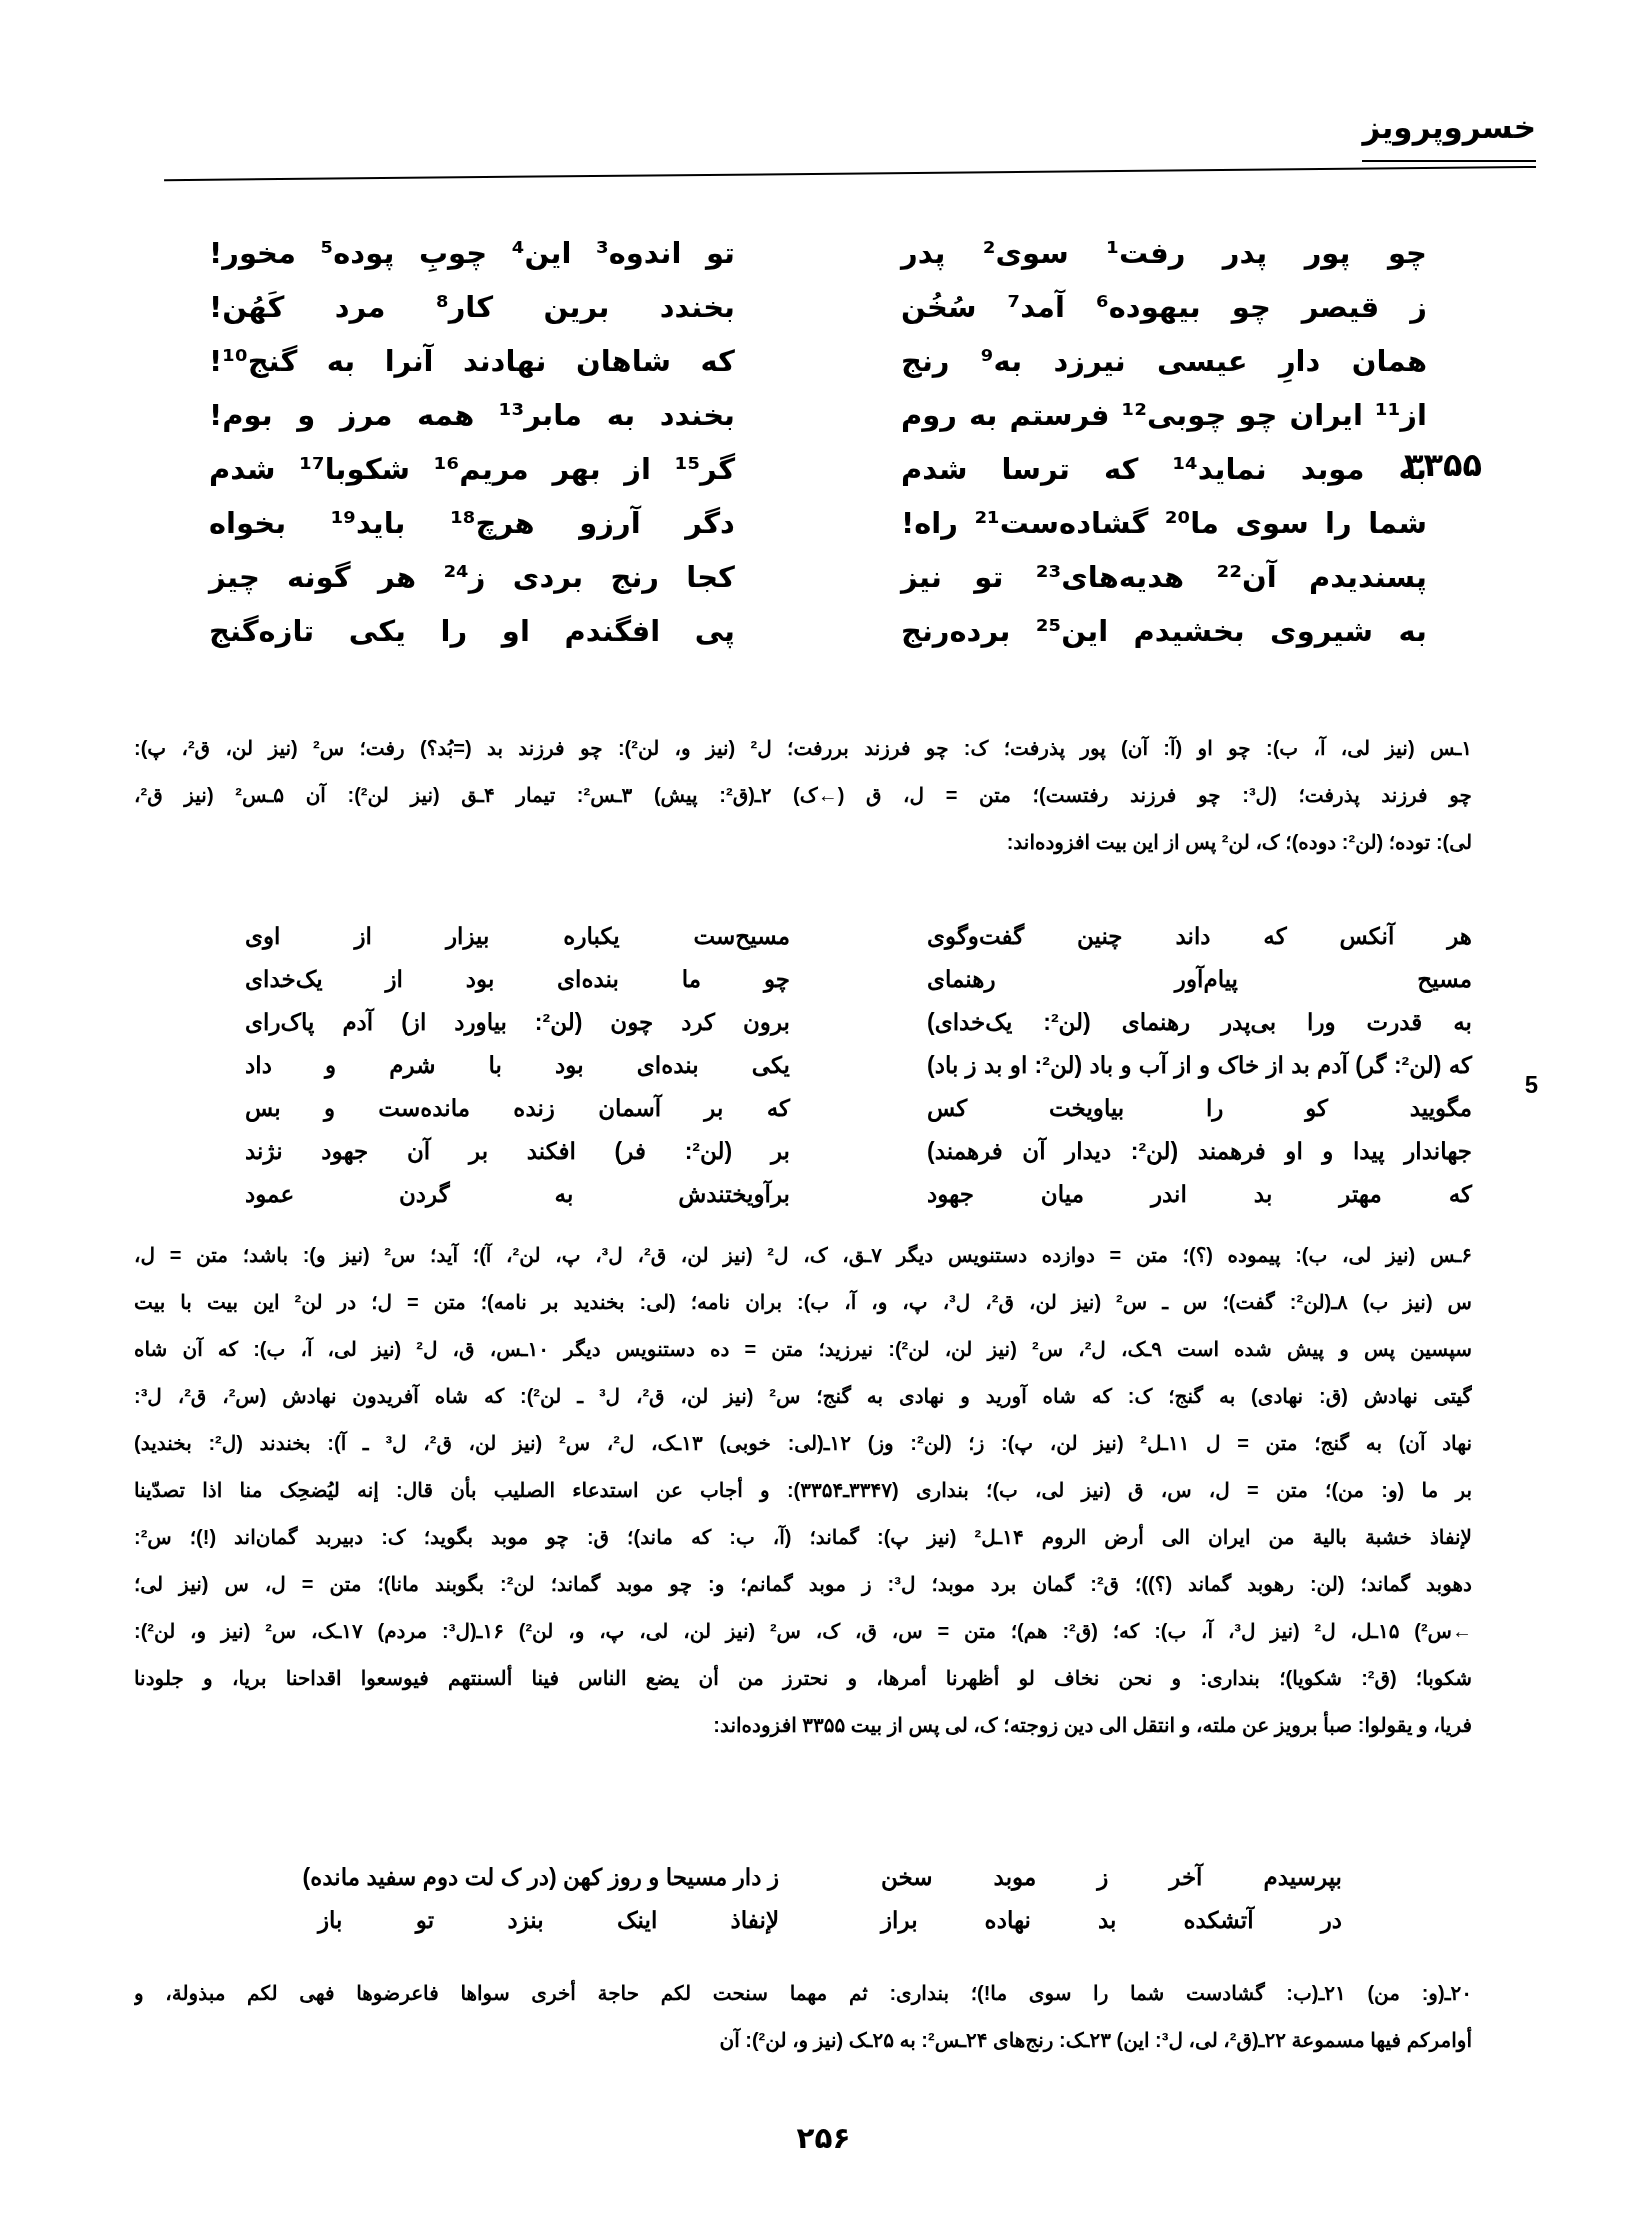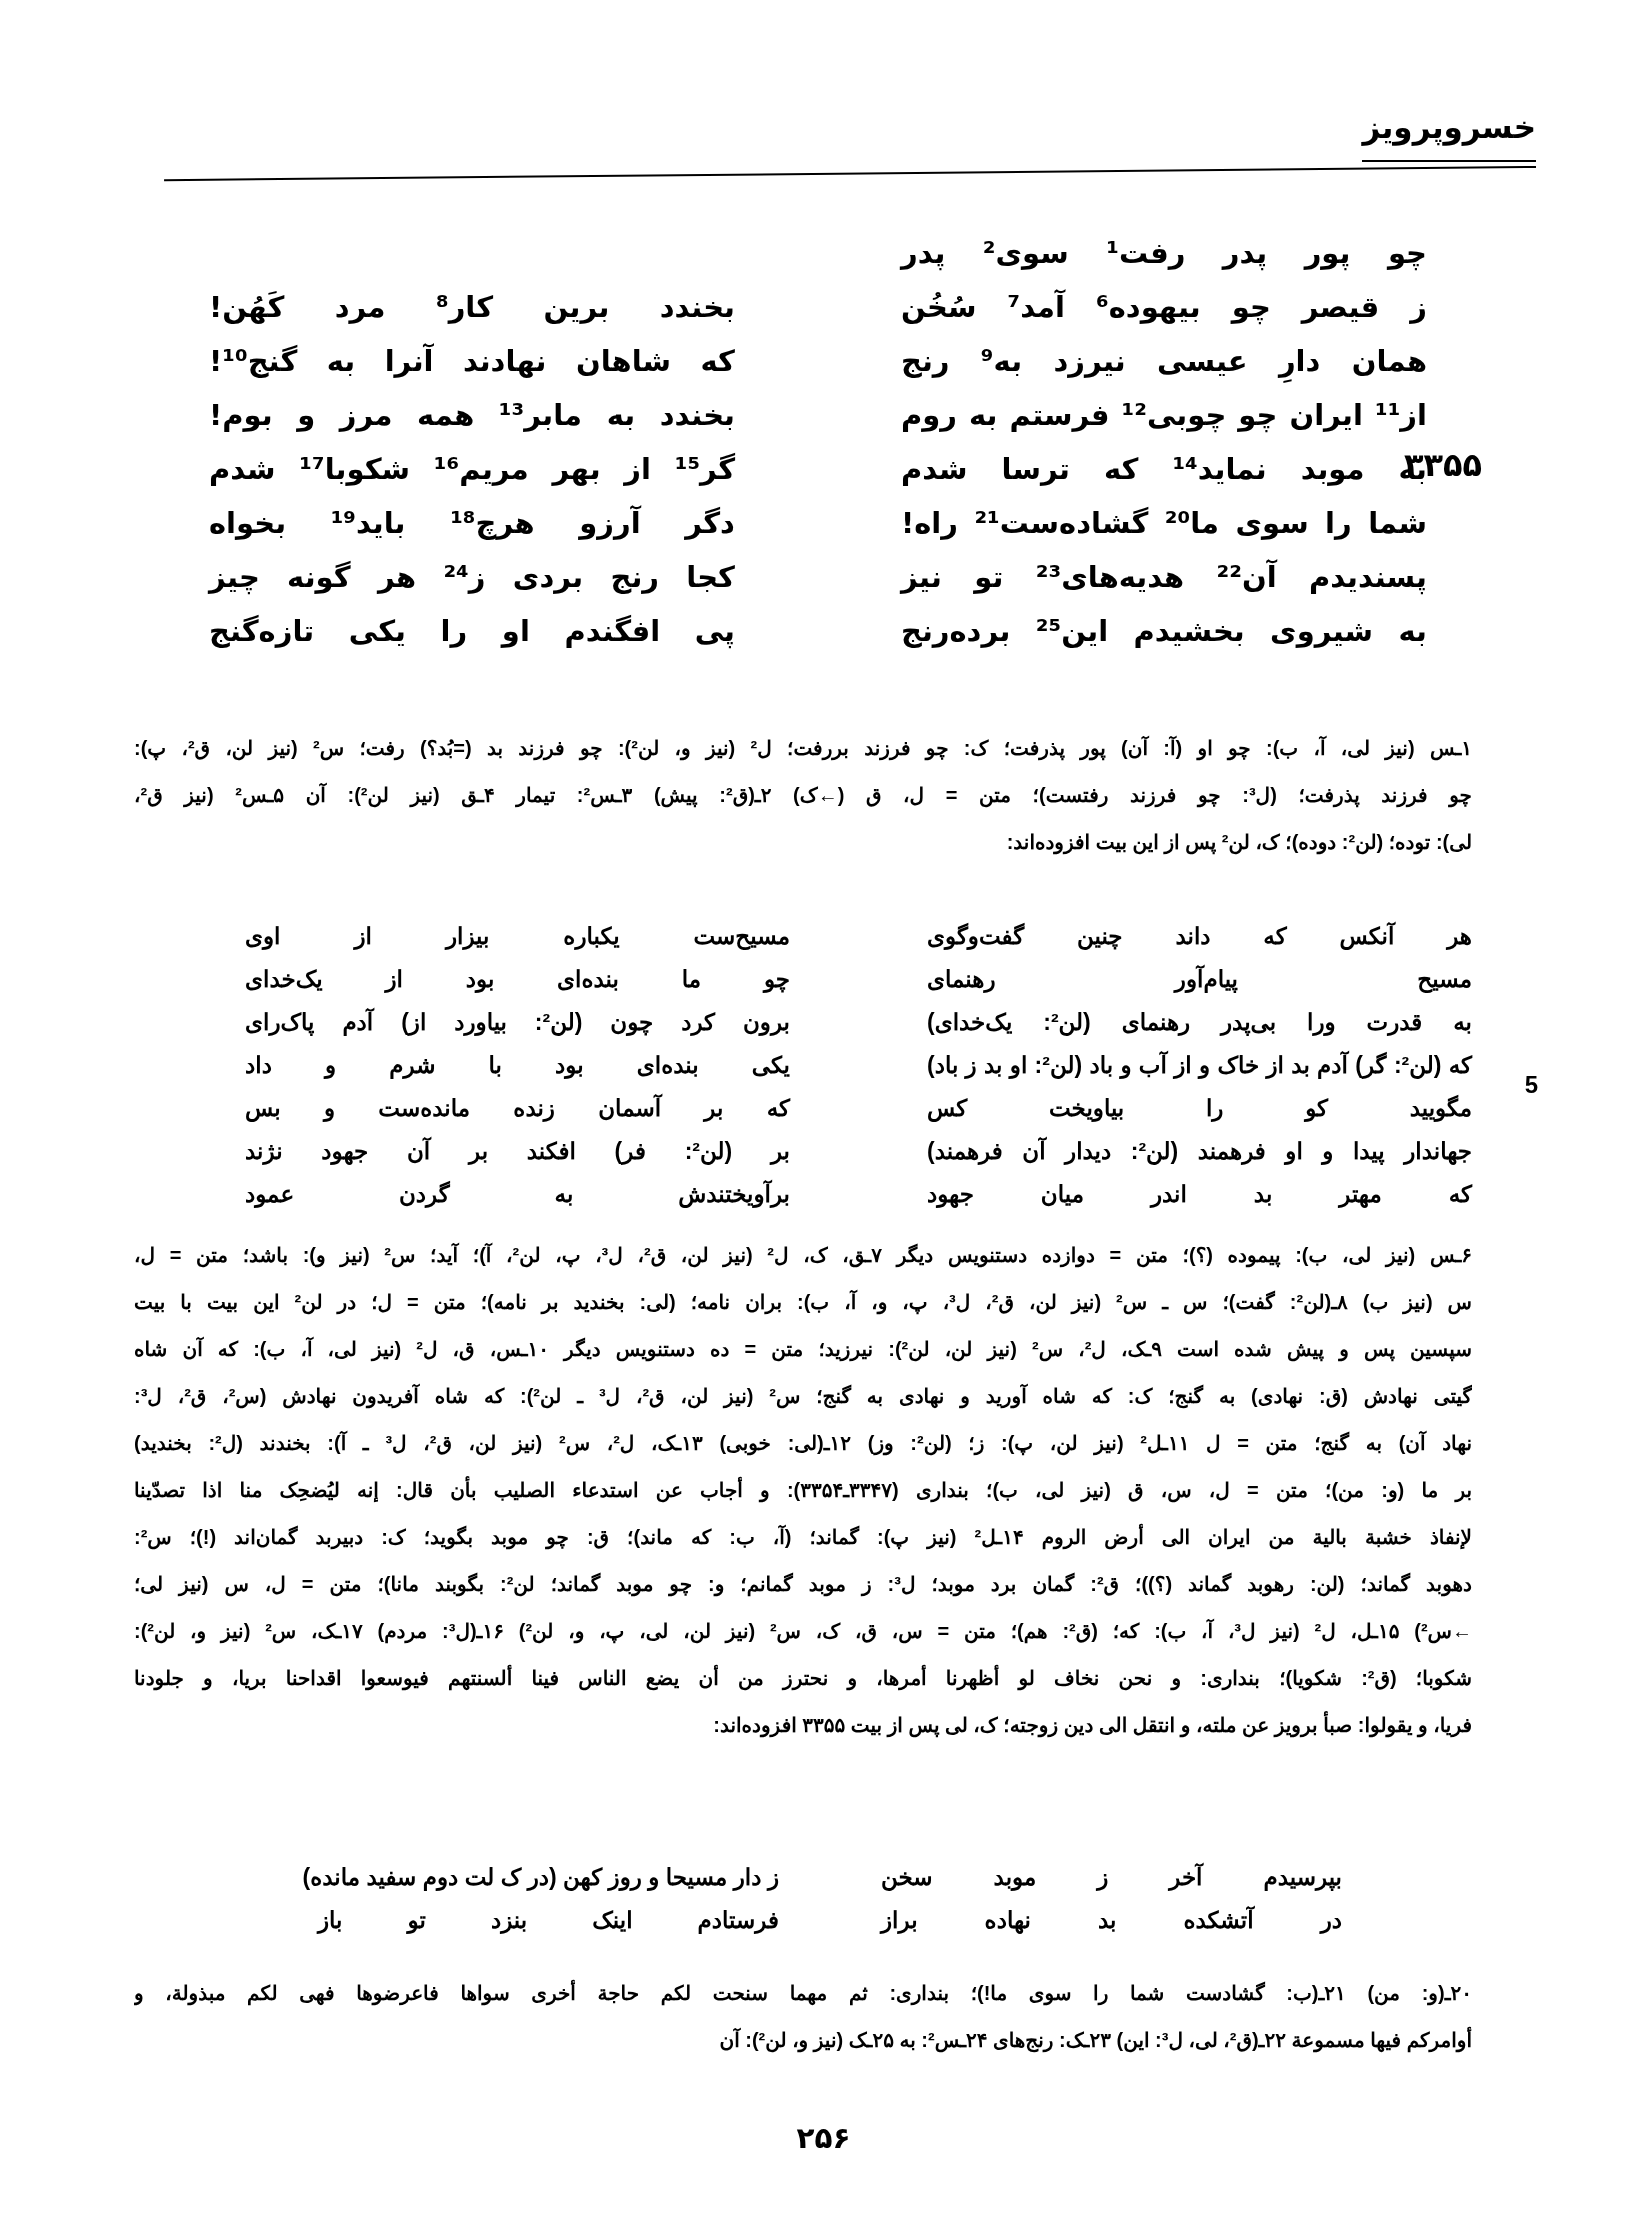--- a/index.html
+++ b/index.html
@@ -135,20 +135,21 @@
 <body>
 
 <div class="page">
 
   <div class="running-head">خسروپرویز</div>
   <div class="head-rule"></div>
 
   <div class="main-verses" id="main-verses">
       <div class="verse" style="position: relative;">
         <div class="hemistich">چو پور پدر رفت¹ سوی² پدر</div>
+        <div class="hemistich">تو اندوه³ این⁴ چوبِ پوده⁵ مخور!</div>
       </div>
       <div class="verse" style="position: relative;">
         <div class="hemistich">ز قیصر چو بیهوده⁶ آمد⁷ سُخُن</div>
         <div class="hemistich">بخندد برین کار⁸ مرد کَهُن!</div>
       </div>
       <div class="verse" style="position: relative;">
         <div class="hemistich">همان دارِ عیسی نیرزد به⁹ رنج</div>
         <div class="hemistich">که شاهان نهادند آنرا به گنج¹⁰!</div>
       </div>
       <div class="verse" style="position: relative;">
@@ -226,21 +227,21 @@
       <div class="footnote-line last">فریا، و یقولوا: صبأ برویز عن ملته، و انتقل الی دین زوجته؛ ک، لی پس از بیت ۳۳۵۵ افزوده‌اند:</div>
     </div>
 
   <div class="variant-verses vv-2" id="vv2">
       <div class="vverse" style="position: relative;">
         <div class="vhemi">بپرسیدم آخر ز موبد سخن</div>
         <div class="vhemi">ز دار مسیحا و روز کهن (در ک لت دوم سفید مانده)</div>
       </div>
       <div class="vverse" style="position: relative;">
         <div class="vhemi">در آتشکده بد نهاده براز</div>
-        <div class="vhemi">فرستادم اینک بنزد تو باز</div>
+        <div class="vhemi">لإنفاذ اینک بنزد تو باز</div>
       </div>
     </div>
 
   <div class="footnotes fn-block-3" id="fn3">
       <div class="footnote-line">۲۰ـ(و: من) ۲۱ـ(ب: گشادست شما را سوی ما!)؛ بنداری: ثم مهما سنحت لکم حاجة أخری سواها فاعرضوها فهی لکم مبذولة، و</div>
       <div class="footnote-line last">أوامرکم فیها مسموعة ۲۲ـ(ق²، لی، ل³: این) ۲۳ـک: رنج‌های ۲۴ـس²: به ۲۵ـک (نیز و، لن²): آن</div>
     </div>
 
   <div class="page-number">۲۵۶</div>
 </div>

